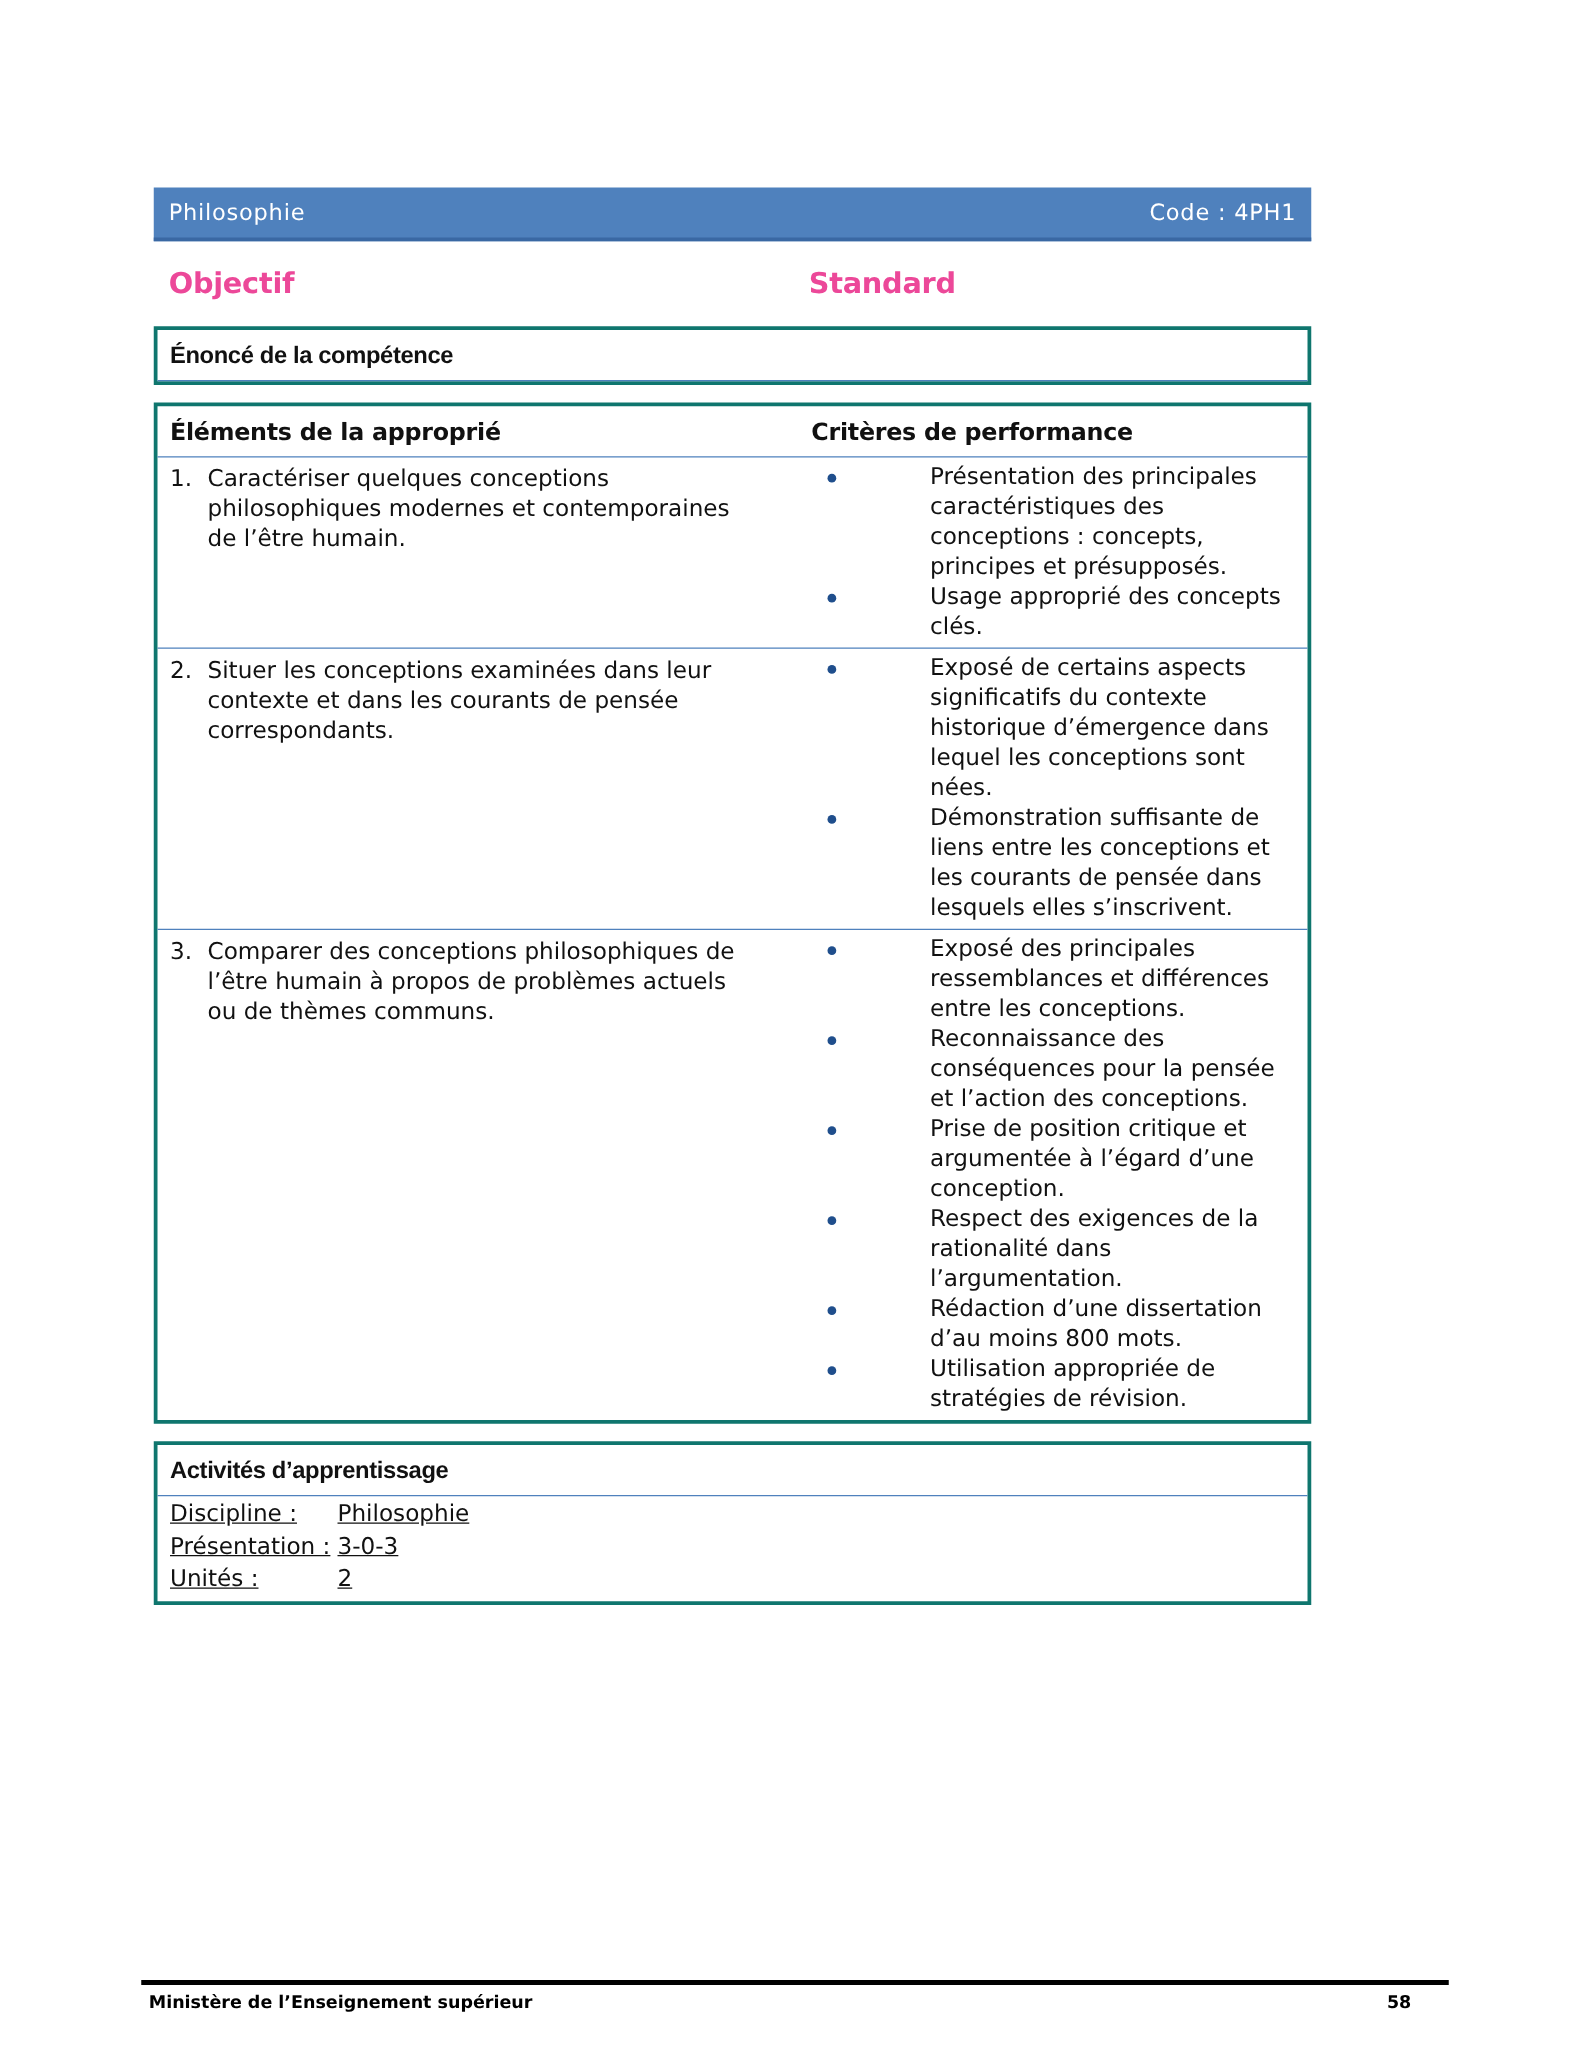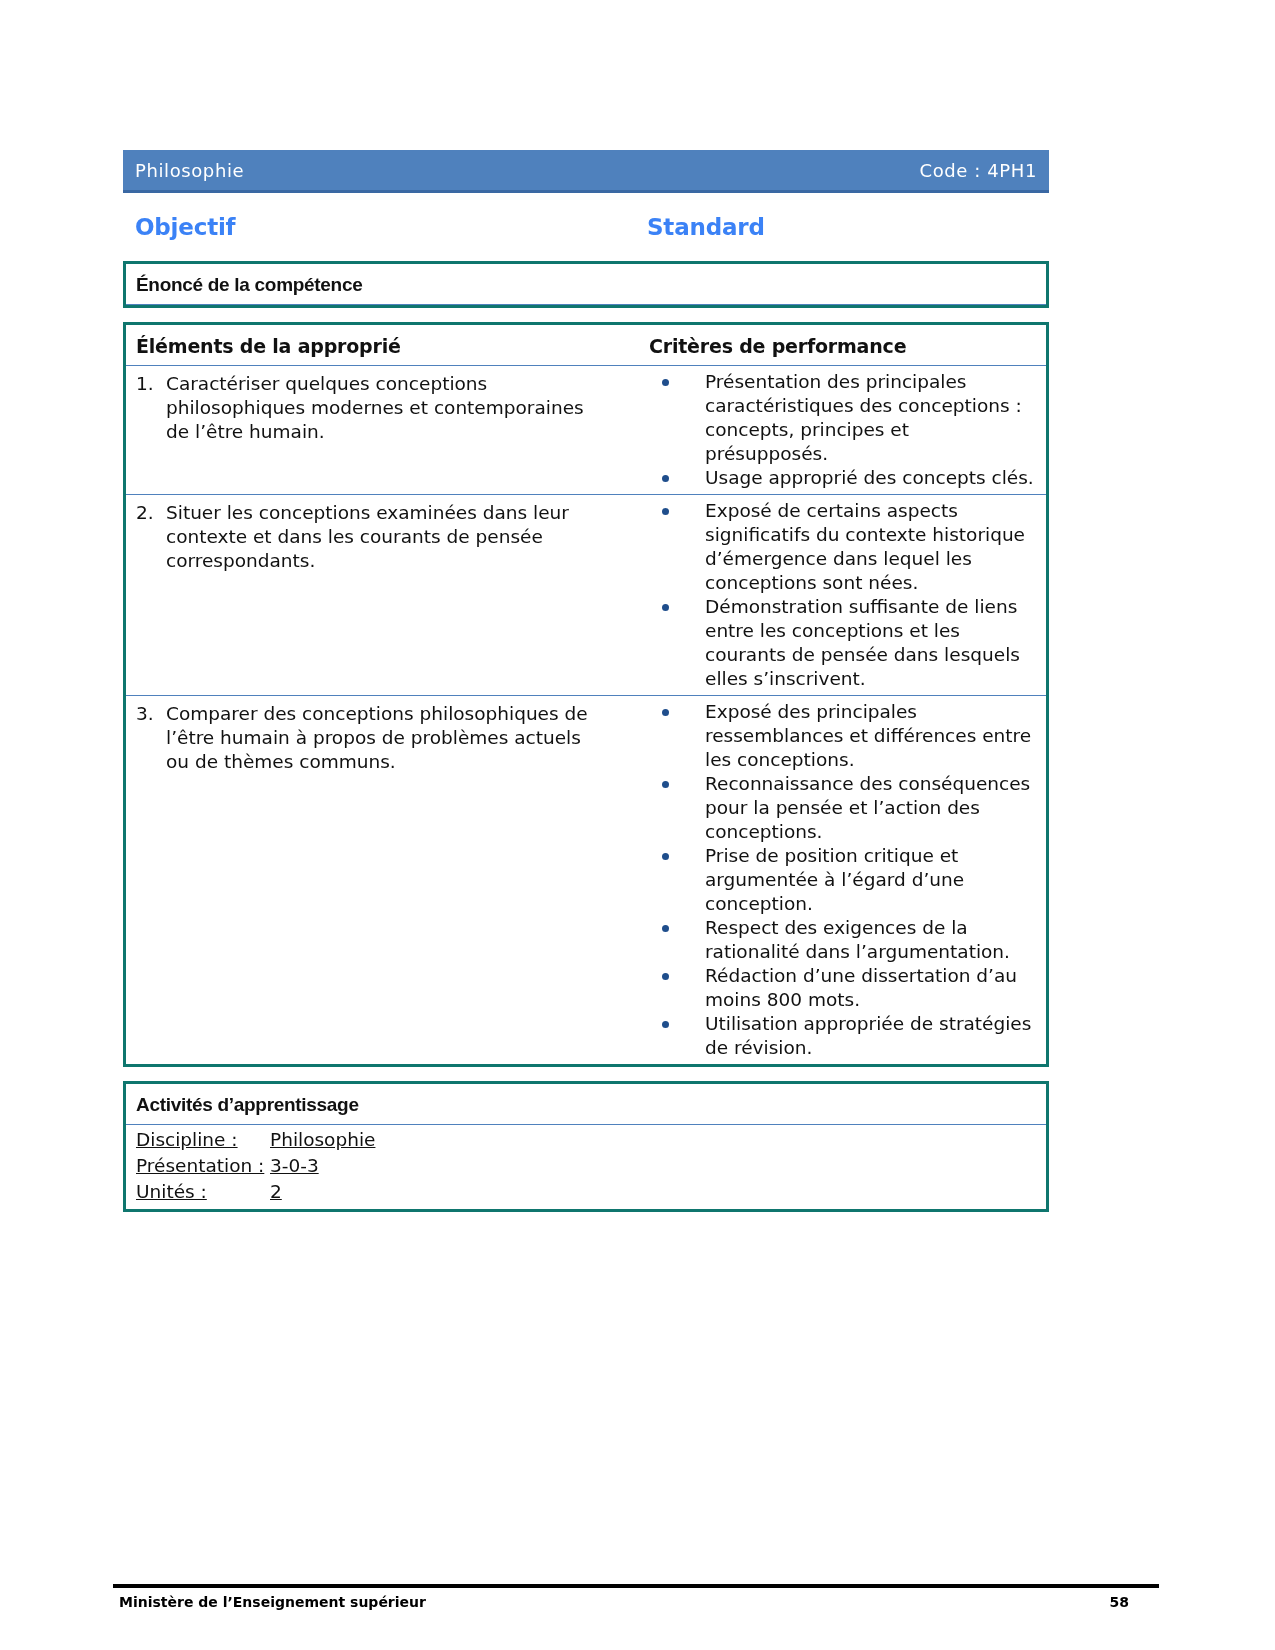--- a/index.html
+++ b/index.html
@@ -9,21 +9,21 @@
     }
     .page { position: absolute; left: 123px; top: 150px; width: 926px; }
     .banner {
       background: #4f81bd; color: #fff; height: 40px;
       display: flex; align-items: center; justify-content: space-between;
       padding: 0 12px 0 12px; font-size: 18px; letter-spacing: 0.6px;
       border-bottom: 3px solid #3a68a3;
     }
     .heading-row { display: flex; margin-top: 14px; height: 40px; align-items: center; }
     .heading-row .h {
-      color: #3b82f6; font-weight: bold; font-size: 23px; padding-left: 12px;
+      color: #ec4899; font-weight: bold; font-size: 23px; padding-left: 12px;
       font-family: "DejaVu Sans", sans-serif; letter-spacing: -0.2px;
     }
     .heading-row .h.left { width: 500px; }
     .box {
       border: 3px solid #0f766e; margin-top: 0;
     }
     .box + .box { margin-top: 14px; }
     .box-title {
       font-weight: bold; font-size: 19px; padding: 10px 10px 8px 10px;
       border-bottom: 1px solid #4f81bd; letter-spacing: -0.3px;
@@ -38,21 +38,21 @@
     }
     .grid-head .c1 { width: 493px; }
     .row { display: flex; border-bottom: 1px solid #4f81bd; }
     .row:last-child { border-bottom: none; }
     .row .c1 { width: 493px; padding: 6px 10px 6px 10px; font-size: 18.5px; line-height: 24px; box-sizing: border-box; }
     .row .c2 { flex: 1; padding: 4px 10px 4px 10px; font-size: 18.5px; line-height: 24px; }
     .elem { display: flex; }
     .elem .num { width: 30px; flex: none; }
     .elem .txt { flex: 1; padding-right: 10px; }
     ul.crit { list-style: none; margin: 0; padding: 0 0 0 0; }
-    ul.crit li { display: flex; margin-bottom: 0; }
+    ul.crit li { display: flex; margin-bottom: 0; gap: 39px; }
     ul.crit li .bullet {
       width: 76px; flex: none; position: relative;
     }
     ul.crit li .bullet::before {
       content: ""; position: absolute; left: 33px; top: 9px; width: 7px; height: 7px;
       background: #1f4e8c; border-radius: 50%;
     }
     ul.crit li .ctext { flex: 1; }
     .act-row { display: flex; text-decoration: underline; }
     .act-row .lbl { width: 134px; flex: none; }

